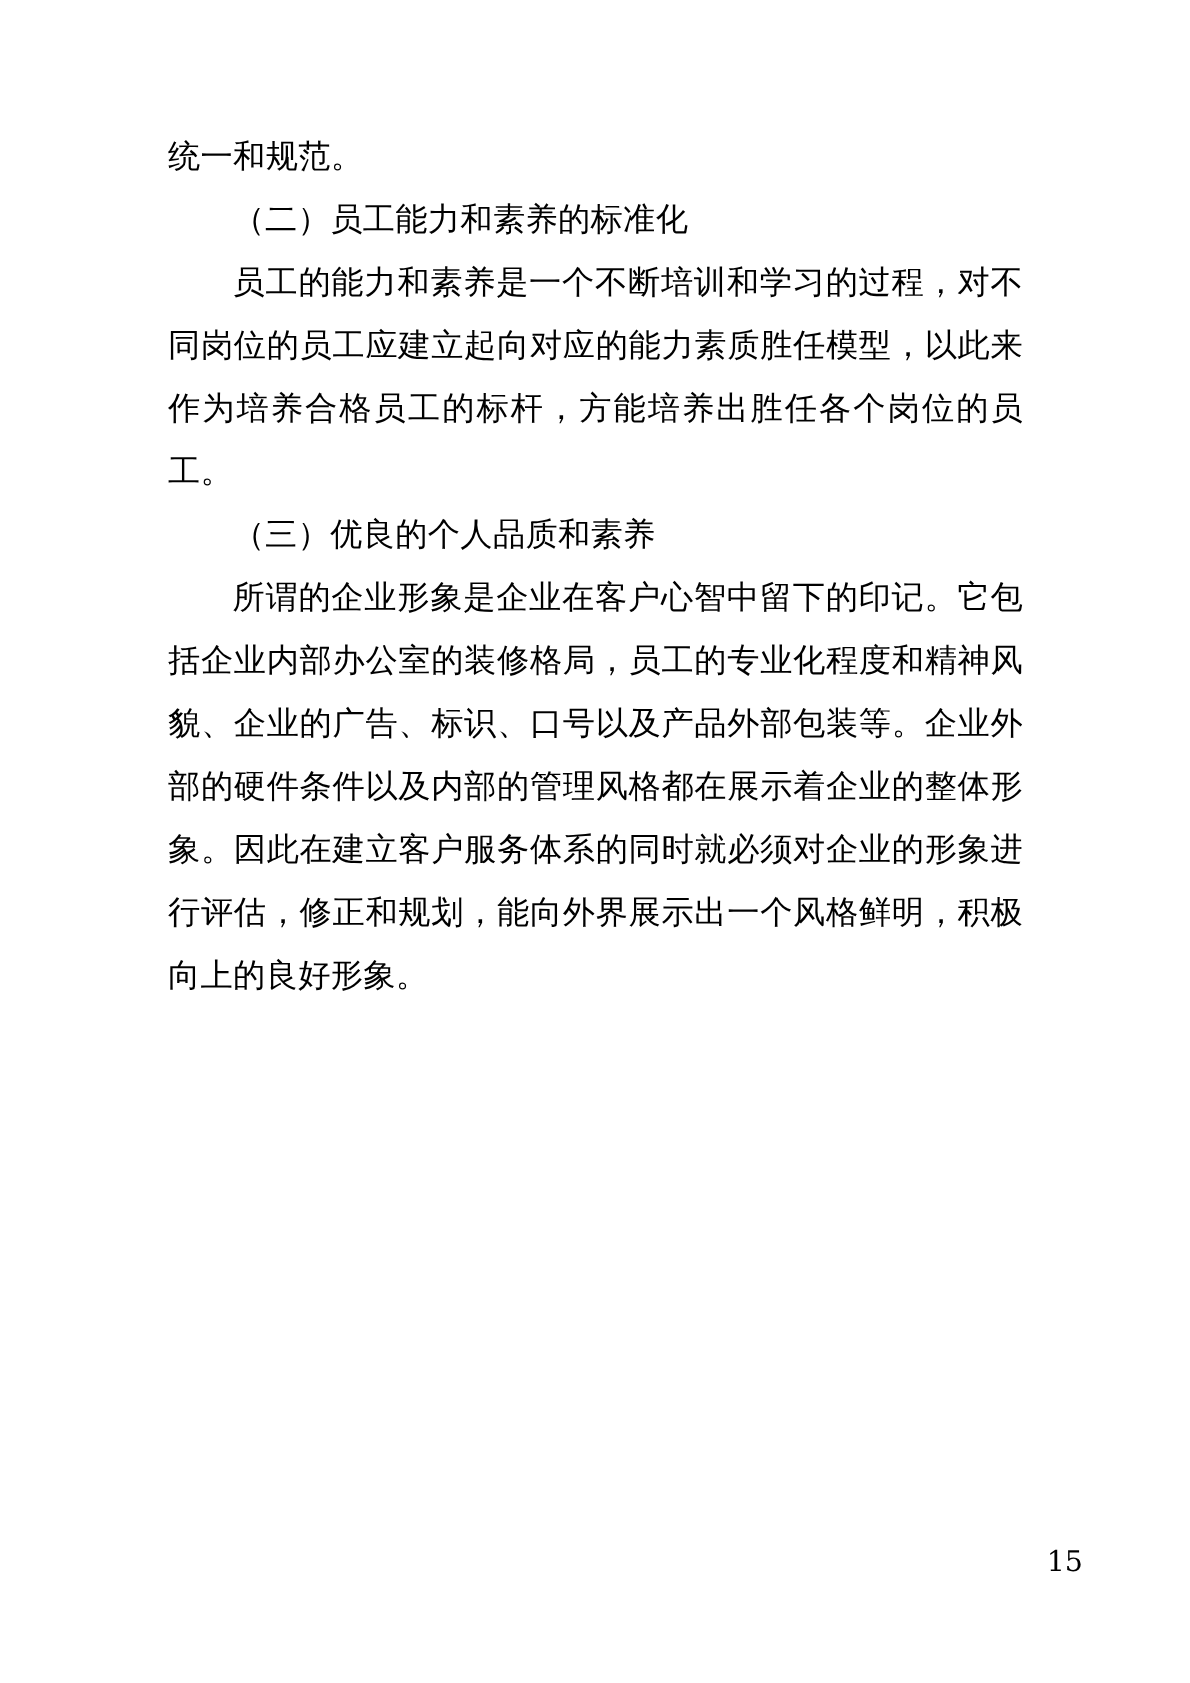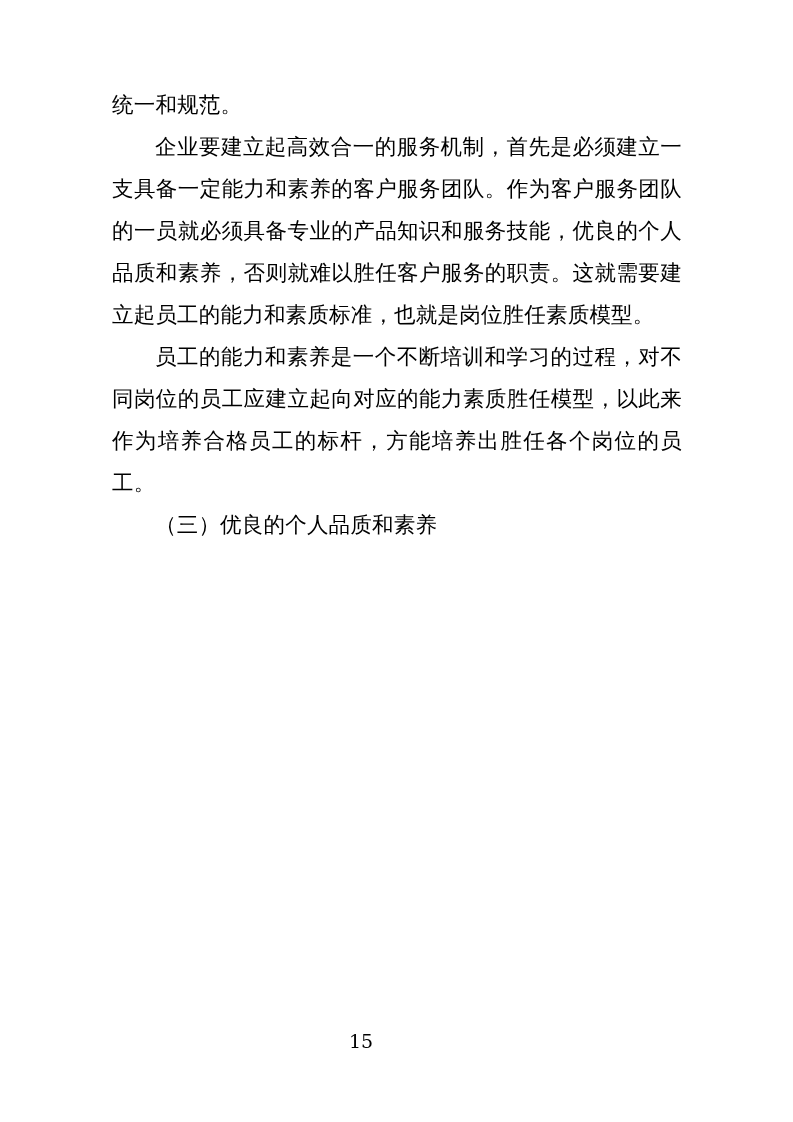--- a/index.html
+++ b/index.html
@@ -33,29 +33,30 @@
     letter-spacing: 0.2px;
   }
   .indent {
     text-indent: 2em;
   }
   .page-number {
     position: absolute;
     left: 0;
     right: 0;
     top: 1030px;
-    text-align: center;
+    text-align: right;
     font-size: 19px;
     font-family: "DejaVu Serif", "Liberation Serif", serif;
   }
 </style>
 </head>
 <body>
 
 <div class="page">
   <div class="content">
     <p class="para">统一和规范。</p>
-    <p class="para indent">企业要建立起高效合一的服务机制，首先是必须建立一支具备一定能力和素养的客户服务团队。作为客户服务团队的一员就必须具备专业的产品知识和服务技能，优良的个人品质和素养，否则就难以胜任客户服务的职责。这就需要建立起员工的能力和素质标准，也就是岗位胜任素质模型。</p>
+    <p class="para indent">（二）员工能力和素养的标准化</p>
     <p class="para indent">员工的能力和素养是一个不断培训和学习的过程，对不同岗位的员工应建立起向对应的能力素质胜任模型，以此来作为培养合格员工的标杆，方能培养出胜任各个岗位的员工。</p>
     <p class="para indent">（三）优良的个人品质和素养</p>
+    <p class="para indent">所谓的企业形象是企业在客户心智中留下的印记。它包括企业内部办公室的装修格局，员工的专业化程度和精神风貌、企业的广告、标识、口号以及产品外部包装等。企业外部的硬件条件以及内部的管理风格都在展示着企业的整体形象。因此在建立客户服务体系的同时就必须对企业的形象进行评估，修正和规划，能向外界展示出一个风格鲜明，积极向上的良好形象。</p>
   </div>
   <div class="page-number">15</div>
 </div>
 
 </body></html>

